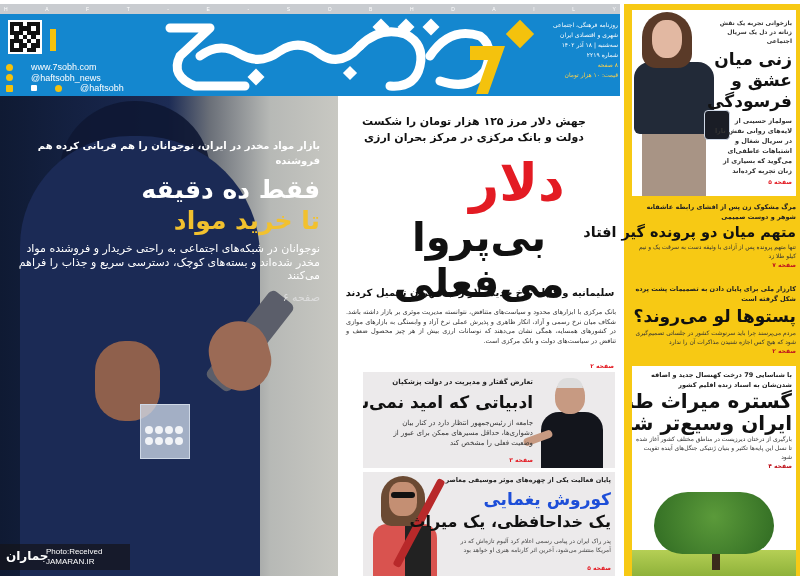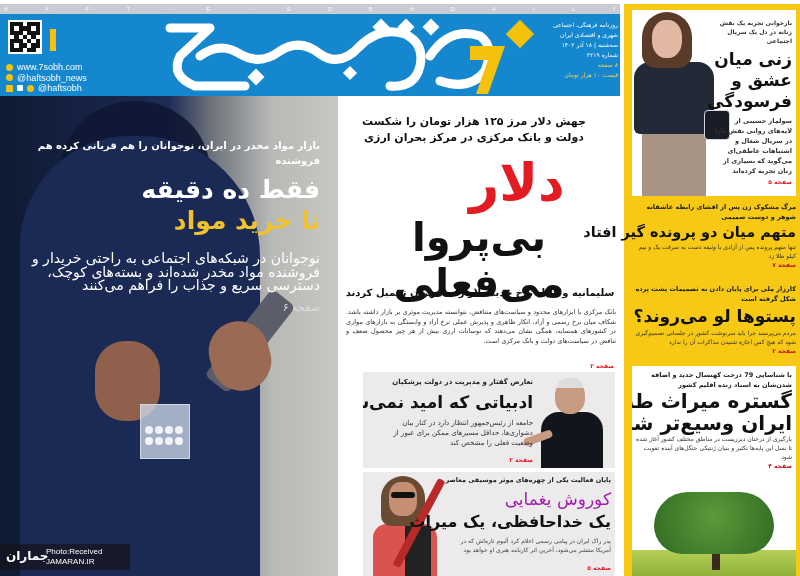--- a/index.html
+++ b/index.html
@@ -12,21 +12,21 @@
     font-family: "Liberation Sans", sans-serif; align-items: center; letter-spacing: 0; }
 
   
   .mast { position: absolute; left: 0; top: 14px; width: 620px; height: 82px; background: #1487cf; overflow: hidden; }
   .qr { position: absolute; left: 8px; top: 6px; width: 34px; height: 34px; background: #fff; border: 2px solid #fff;
     display: grid; grid-template-columns: repeat(7, 1fr); grid-template-rows: repeat(7, 1fr); gap: 0; }
   .qr span { background: #111; }
   .qr span.w { background: #fff; }
   .qr-tag { position: absolute; left: 50px; top: 15px; width: 6px; height: 22px; background: #f4c20d; }
   .links { position: absolute; left: 6px; top: 48px; color: #fff; font-family: "Liberation Sans", sans-serif; font-size: 9px; line-height: 10.5px; }
-  .links .row { display: flex; align-items: center; gap: 4px; }
+  .links .row { display: flex; align-items: center; gap: 18px; }
   .links .ic { display: inline-block; width: 7px; height: 7px; border-radius: 50%; background: #f4c20d; }
   .links .ic.sq { border-radius: 1px; }
 
   .logo { position: absolute; left: 150px; top: 2px; width: 400px; height: 80px; }
   .mast-info { position: absolute; left: 540px; top: 6px; width: 78px; color: #fff; font-size: 6px; line-height: 10px; direction: rtl; text-align: right; }
   .mast-info .y { color: #ffd24a; }
 
   
   .hero { position: absolute; left: 0; top: 96px; width: 338px; height: 480px; overflow: hidden;
     background: linear-gradient(90deg, #0f1a33 0%, #17254a 35%, #1d2c55 50%, #6a6f78 62%, #b7b9b6 80%, #c8c8c2 100%); }
@@ -36,21 +36,21 @@
   .hand { position: absolute; left: 210px; top: 225px; width: 60px; height: 70px; background: #9b6a55; border-radius: 30px; transform: rotate(-15deg); }
   .hand2 { position: absolute; left: 95px; top: 245px; width: 65px; height: 80px; background: #8f604c; border-radius: 30px; }
   .bag { position: absolute; left: 140px; top: 308px; width: 50px; height: 55px; background: rgba(210,220,235,.75); border: 1px solid #cfd8e6; }
   .pills { position: absolute; left: 145px; top: 330px; width: 40px; height: 20px; display: flex; flex-wrap: wrap; gap: 2px; }
   .pills i { width: 8px; height: 8px; border-radius: 50%; background: #f1f3f7; display: block; }
 
   .hero-text { position: absolute; left: 10px; top: 42px; width: 310px; color: #fff; direction: rtl; text-align: right; }
   .hero-kicker { font-size: 10px; line-height: 15px; font-weight: bold; }
   .hero-title1 { font-size: 25px; line-height: 32px; font-weight: bold; margin-top: 6px; }
   .hero-title2 { font-size: 25px; line-height: 30px; font-weight: bold; color: #f2c12e; }
-  .hero-body { font-size: 14px; line-height: 13.5px; margin-top: 16px; }
+  .hero-body { font-size: 11px; line-height: 13.5px; margin-top: 6px; }
   .hero-page { font-size: 11px; margin-top: 8px; color: #ddd; text-align: right; }
 
   .credit { position: absolute; left: 0; top: 544px; width: 130px; height: 26px; background: rgba(20,20,25,.7); display: flex; align-items: center; gap: 6px; padding-left: 6px; }
   .credit .jlogo { width: 34px; height: 16px; color: #fff; font-size: 12px; font-weight: bold; }
   .credit .ct { color: #fff; font-family: "Liberation Sans", sans-serif; font-size: 8px; line-height: 10px; }
 
   
   .center { position: absolute; left: 338px; top: 96px; width: 282px; height: 480px; background: #fff; }
   .c-kicker { position: absolute; left: 0; top: 18px; width: 272px; direction: rtl; text-align: center; font-size: 11px; line-height: 16px; font-weight: bold; color: #111; }
   .c-title1 { position: absolute; left: 0; top: 58px; width: 282px; text-align: center; font-size: 52px; line-height: 58px; font-weight: bold; color: #e31b23; direction: rtl; margin-left: 38px; }
@@ -65,21 +65,21 @@
   .c-box1 .bd { position: absolute; right: 82px; top: 46px; width: 150px; font-size: 7px; line-height: 10px; color: #333; direction: rtl; text-align: right; }
   .c-box1 .pg { position: absolute; right: 82px; top: 84px; font-size: 6px; color: #e31b23; font-weight: bold; }
   .man { position: absolute; right: 2px; top: 4px; width: 80px; height: 92px; }
   .man .head { position: absolute; left: 22px; top: 4px; width: 30px; height: 34px; background: #c79a82; border-radius: 45%; }
   .man .hair { position: absolute; left: 24px; top: 2px; width: 26px; height: 10px; background: #ddd; border-radius: 10px 10px 0 0; }
   .man .body { position: absolute; left: 8px; top: 36px; width: 62px; height: 60px; background: #13151c; border-radius: 18px 18px 0 0; }
   .man .arm { position: absolute; left: -10px; top: 58px; width: 30px; height: 8px; background: #c79a82; border-radius: 4px; transform: rotate(-20deg); }
 
   .c-box2 { position: absolute; left: 25px; top: 376px; width: 252px; height: 104px; background: #eceaeb; overflow: hidden; }
   .c-box2 .kick { position: absolute; right: 4px; top: 4px; font-size: 6.5px; font-weight: bold; color: #222; direction: rtl; }
-  .c-box2 .name { position: absolute; right: 4px; top: 17px; font-size: 17px; font-weight: normal; color: #a21caf; direction: rtl; }
+  .c-box2 .name { position: absolute; right: 4px; top: 17px; font-size: 17px; font-weight: bold; color: #1d4ed8; direction: rtl; }
   .c-box2 .ttl { position: absolute; right: 4px; top: 40px; font-size: 16px; font-weight: bold; color: #111; direction: rtl; white-space: nowrap; }
   .c-box2 .bd { position: absolute; right: 4px; top: 64px; width: 166px; font-size: 6px; line-height: 9px; color: #444; direction: rtl; text-align: right; }
   .c-box2 .pg { position: absolute; right: 4px; top: 92px; font-size: 6px; color: #e31b23; font-weight: bold; }
   .rocker { position: absolute; left: 6px; top: 0; width: 80px; height: 104px; }
   .rocker .hair { position: absolute; left: 12px; top: 4px; width: 44px; height: 50px; background: #6b4a33; border-radius: 22px 22px 10px 10px; }
   .rocker .face { position: absolute; left: 20px; top: 10px; width: 28px; height: 34px; background: #c48f73; border-radius: 40%; }
   .rocker .glasses { position: absolute; left: 22px; top: 20px; width: 24px; height: 6px; background: #111; border-radius: 3px; }
   .rocker .shirt { position: absolute; left: 4px; top: 52px; width: 64px; height: 52px; background: #d9534f; border-radius: 14px 14px 0 0; }
   .rocker .vest { position: absolute; left: 36px; top: 54px; width: 26px; height: 50px; background: #222; }
   .guitar { position: absolute; left: 46px; top: 2px; width: 8px; height: 98px; background: #b8292a; transform: rotate(28deg); border-radius: 3px; }

